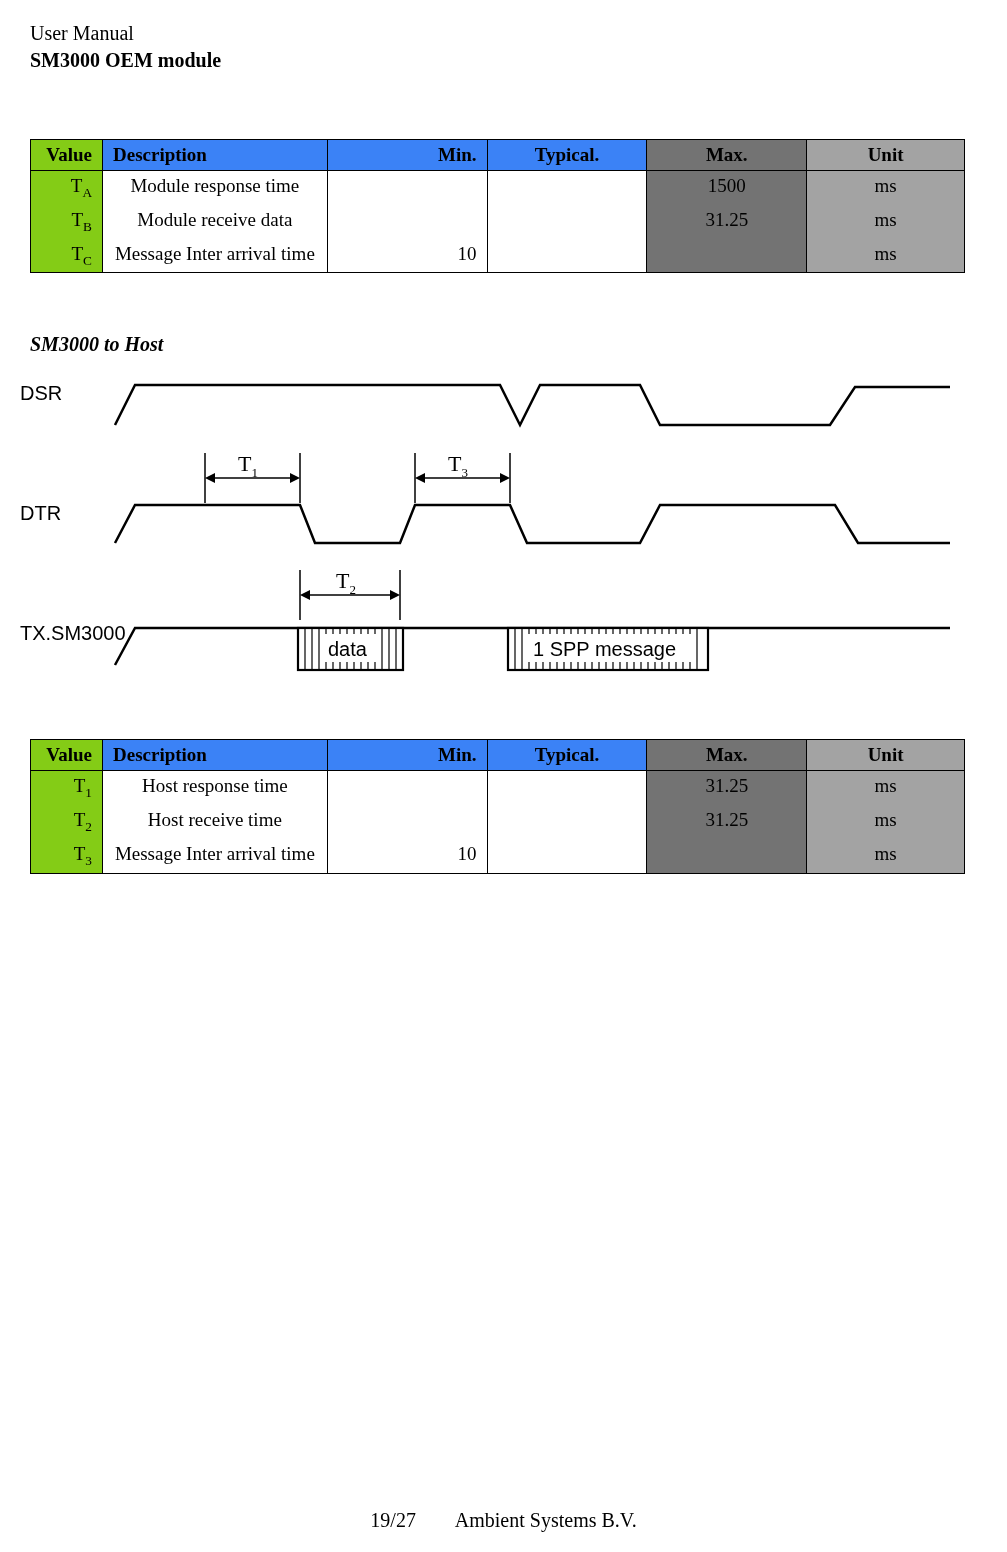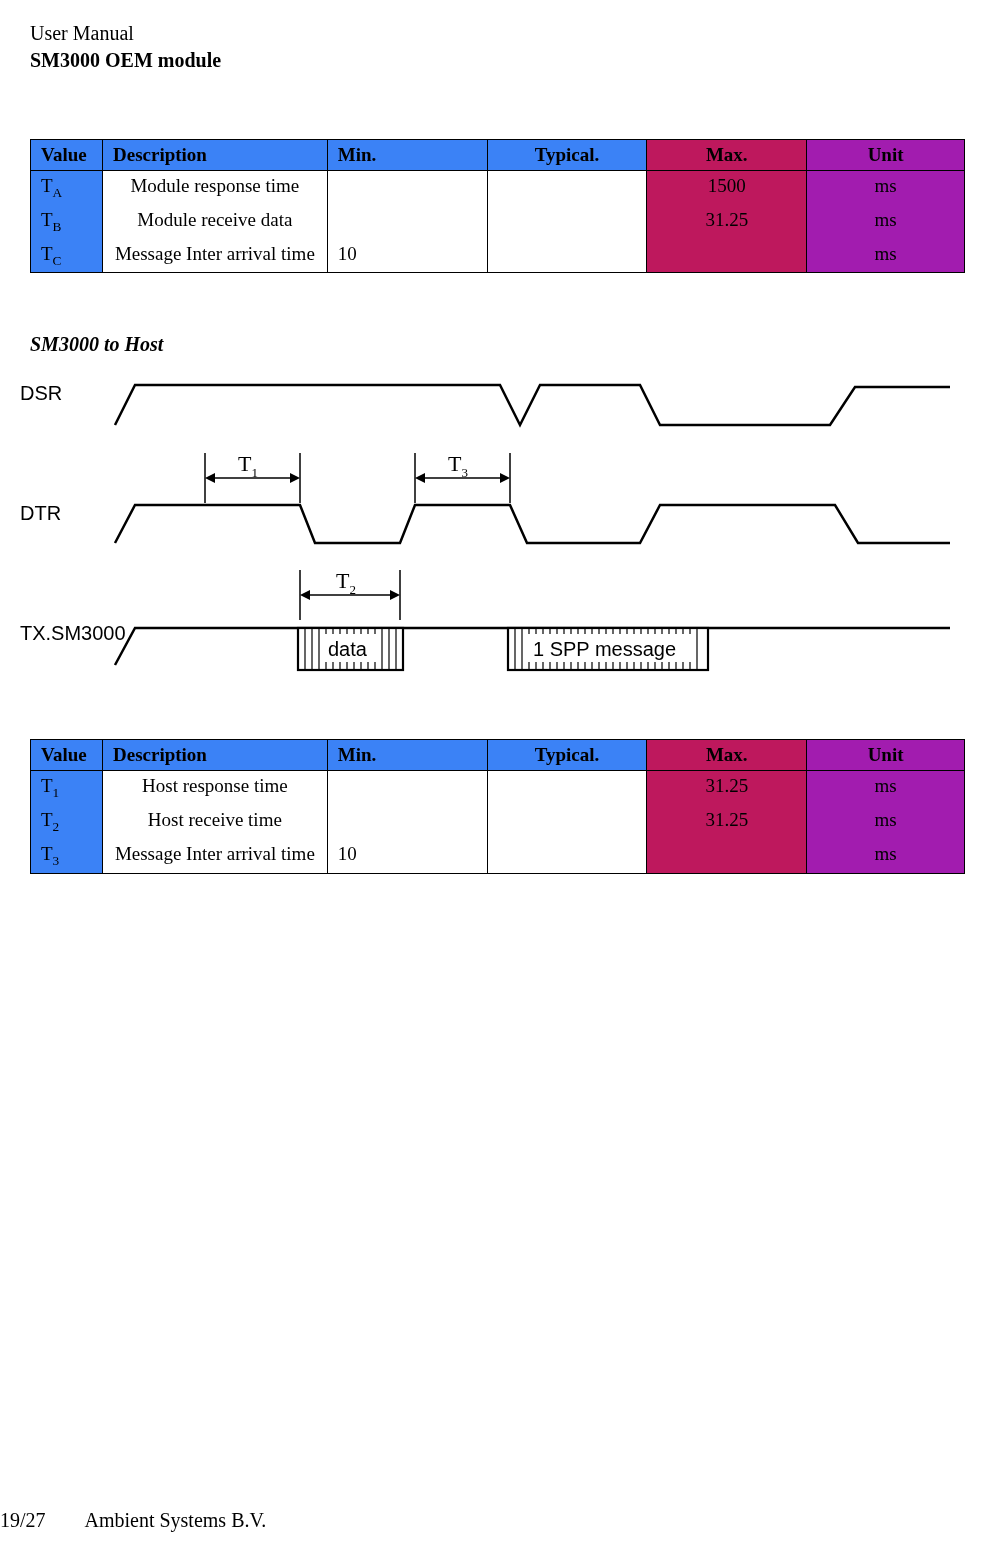--- a/index.html
+++ b/index.html
@@ -56,46 +56,46 @@
     }
     table.spec th {
       background: #3b82f6;
       font-weight: bold;
       border-bottom: 1.5px solid #000;
       border-top: 1.5px solid #000;
       text-align: center;
     }
     table.spec th.desc-h { text-align: left; }
     table.spec td { border-bottom: none; }
-    table.spec .col-value { width: 72px; text-align: left; background: #3b82f6; }
+    table.spec .col-value { width: 72px; text-align: right; background: #84cc16; }
     table.spec .col-desc { width: 225px; text-align: center; }
-    table.spec .col-min { width: 160px; text-align: left; }
+    table.spec .col-min { width: 160px; text-align: right; }
     table.spec .col-typ { width: 160px; text-align: center; }
-    table.spec .col-max { width: 160px; text-align: center; background: #be185d; }
-    table.spec .col-unit { width: 158px; text-align: center; background: #a21caf; }
+    table.spec .col-max { width: 160px; text-align: center; background: #737373; }
+    table.spec .col-unit { width: 158px; text-align: center; background: #a3a3a3; }
     table.spec .sub { font-size: 0.7em; vertical-align: sub; }
 
     .section-title {
       font-style: italic;
       font-weight: bold;
       font-size: 20px;
       margin-bottom: 19px;
     }
 
     .diagram {
       width: 940px;
       margin-left: -10px;
       margin-bottom: 60px;
     }
 
     .footer {
       position: absolute;
       bottom: 20px;
       left: 0; right: 0;
-      text-align: left;
+      text-align: center;
       font-size: 20px;
     }
     .footer span.sep { display: inline-block; width: 30px; }
   </style>
 </head>
 <body>
 
 
 
 

